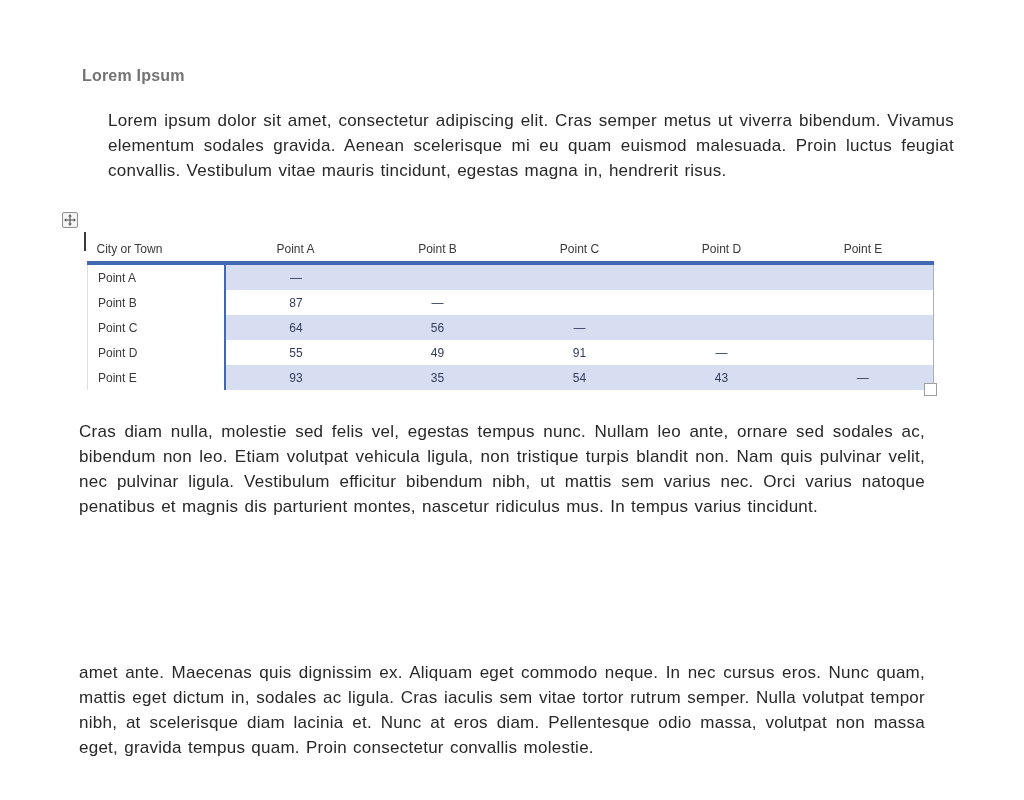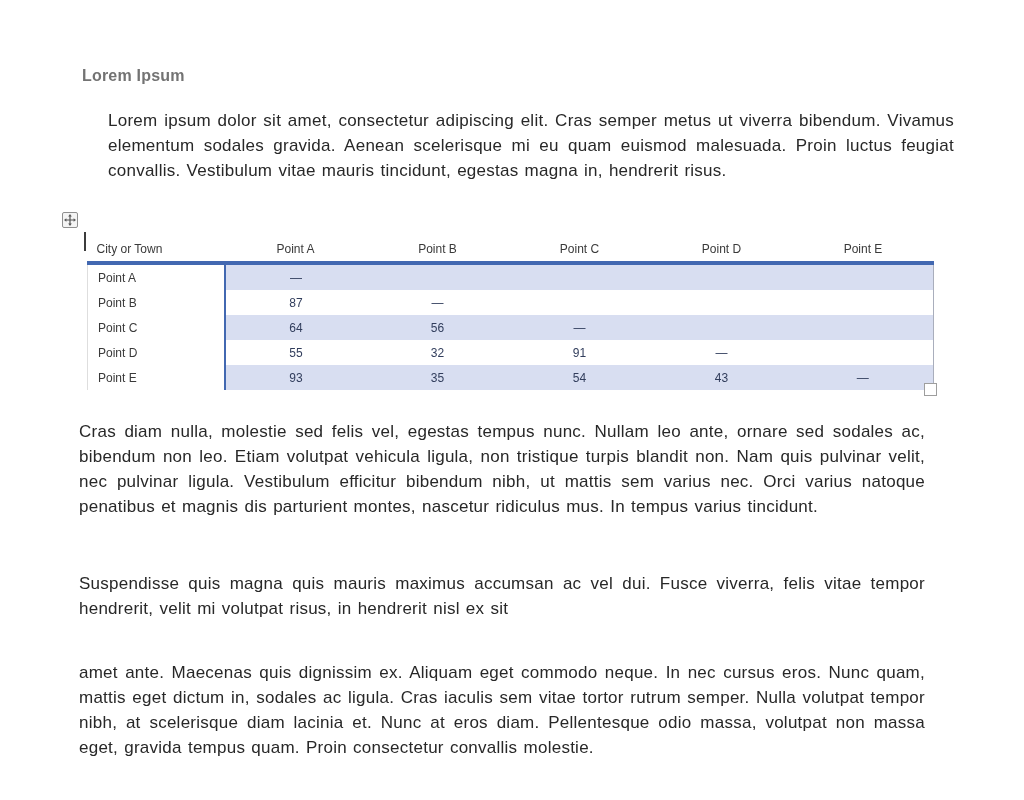--- a/index.html
+++ b/index.html
@@ -188,38 +188,37 @@
             <td class="label-cell">Point C</td>
             <td class="value-cell first-data">64</td>
             <td class="value-cell">56</td>
             <td class="value-cell">—</td>
             <td class="value-cell"></td>
             <td class="value-cell"></td>
           </tr>
           <tr>
             <td class="label-cell">Point D</td>
             <td class="value-cell first-data">55</td>
-            <td class="value-cell">32</td>
+            <td class="value-cell">49</td>
             <td class="value-cell">91</td>
             <td class="value-cell">—</td>
             <td class="value-cell"></td>
           </tr>
           <tr>
             <td class="label-cell">Point E</td>
             <td class="value-cell first-data">93</td>
             <td class="value-cell">35</td>
             <td class="value-cell">54</td>
             <td class="value-cell">43</td>
             <td class="value-cell">—</td>
           </tr>
         </tbody>
     </table>
 
     <div class="resize-handle"></div>
 
     <p class="para" id="para-2">Cras diam nulla, molestie sed felis vel, egestas tempus nunc. Nullam leo ante, ornare sed sodales ac, bibendum non leo. Etiam volutpat vehicula ligula, non tristique turpis blandit non. Nam quis pulvinar velit, nec pulvinar ligula. Vestibulum efficitur bibendum nibh, ut mattis sem varius nec. Orci varius natoque penatibus et magnis dis parturient montes, nascetur ridiculus mus. In tempus varius tincidunt.</p>
 
-    <p class="para" id="para-3">Suspendisse quis magna quis mauris maximus accumsan ac vel dui. Fusce viverra, felis vitae tempor hendrerit, velit mi volutpat risus, in hendrerit nisl ex sit</p>
 
     <p class="para" id="para-4">amet ante. Maecenas quis dignissim ex. Aliquam eget commodo neque. In nec cursus eros. Nunc quam, mattis eget dictum in, sodales ac ligula. Cras iaculis sem vitae tortor rutrum semper. Nulla volutpat tempor nibh, at scelerisque diam lacinia et. Nunc at eros diam. Pellentesque odio massa, volutpat non massa eget, gravida tempus quam. Proin consectetur convallis molestie.</p>
 
   </div>
 </div>
 
 </body></html>

